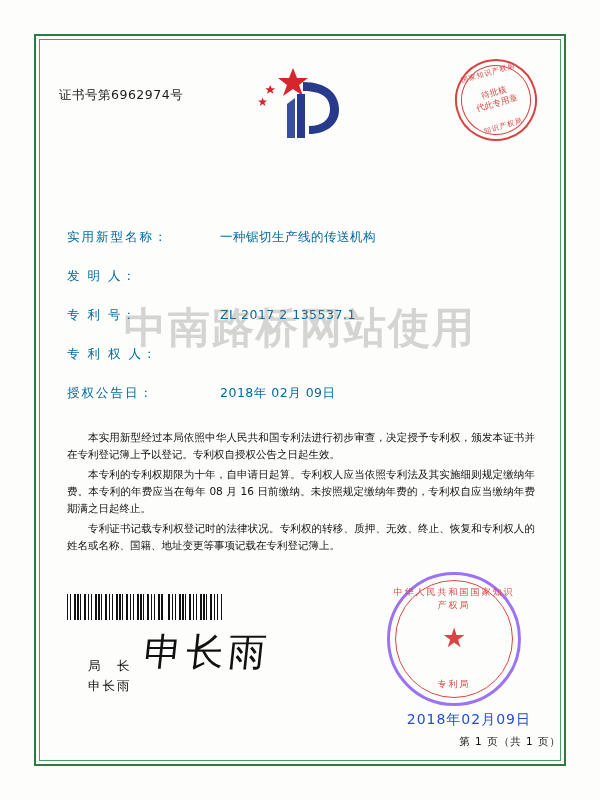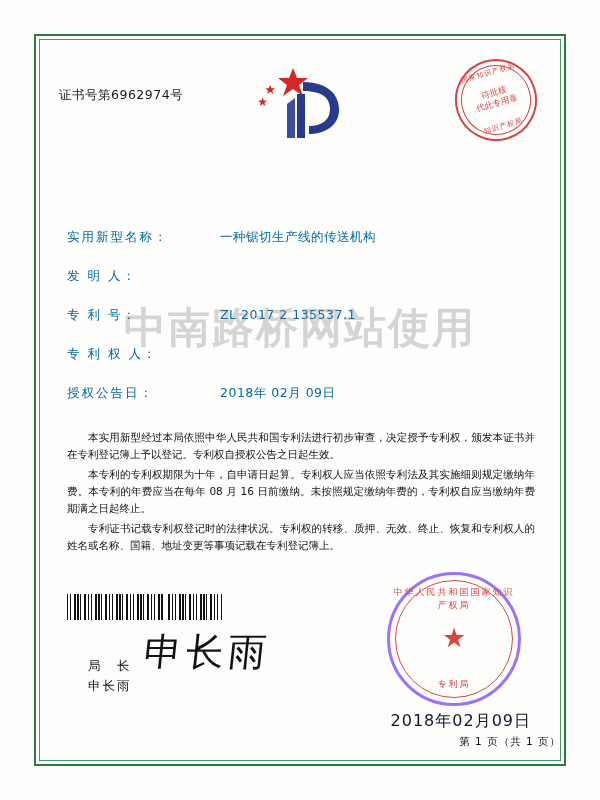--- a/index.html
+++ b/index.html
@@ -259,22 +259,22 @@
     font-size: 9px;
     color: #d42525;
     letter-spacing: 2px;
   }
 
   
   .issue-date {
     position: absolute;
     right: 30px;
     top: 672px;
-    font-size: 16px;
-    color: #0f172a;
+    font-size: 14px;
+    color: #1d4ed8;
     letter-spacing: 1px;
   }
 
   
   .page-footer {
     position: absolute;
     left: 0;
     right: 0;
     bottom: 12px;
     text-align: right;

